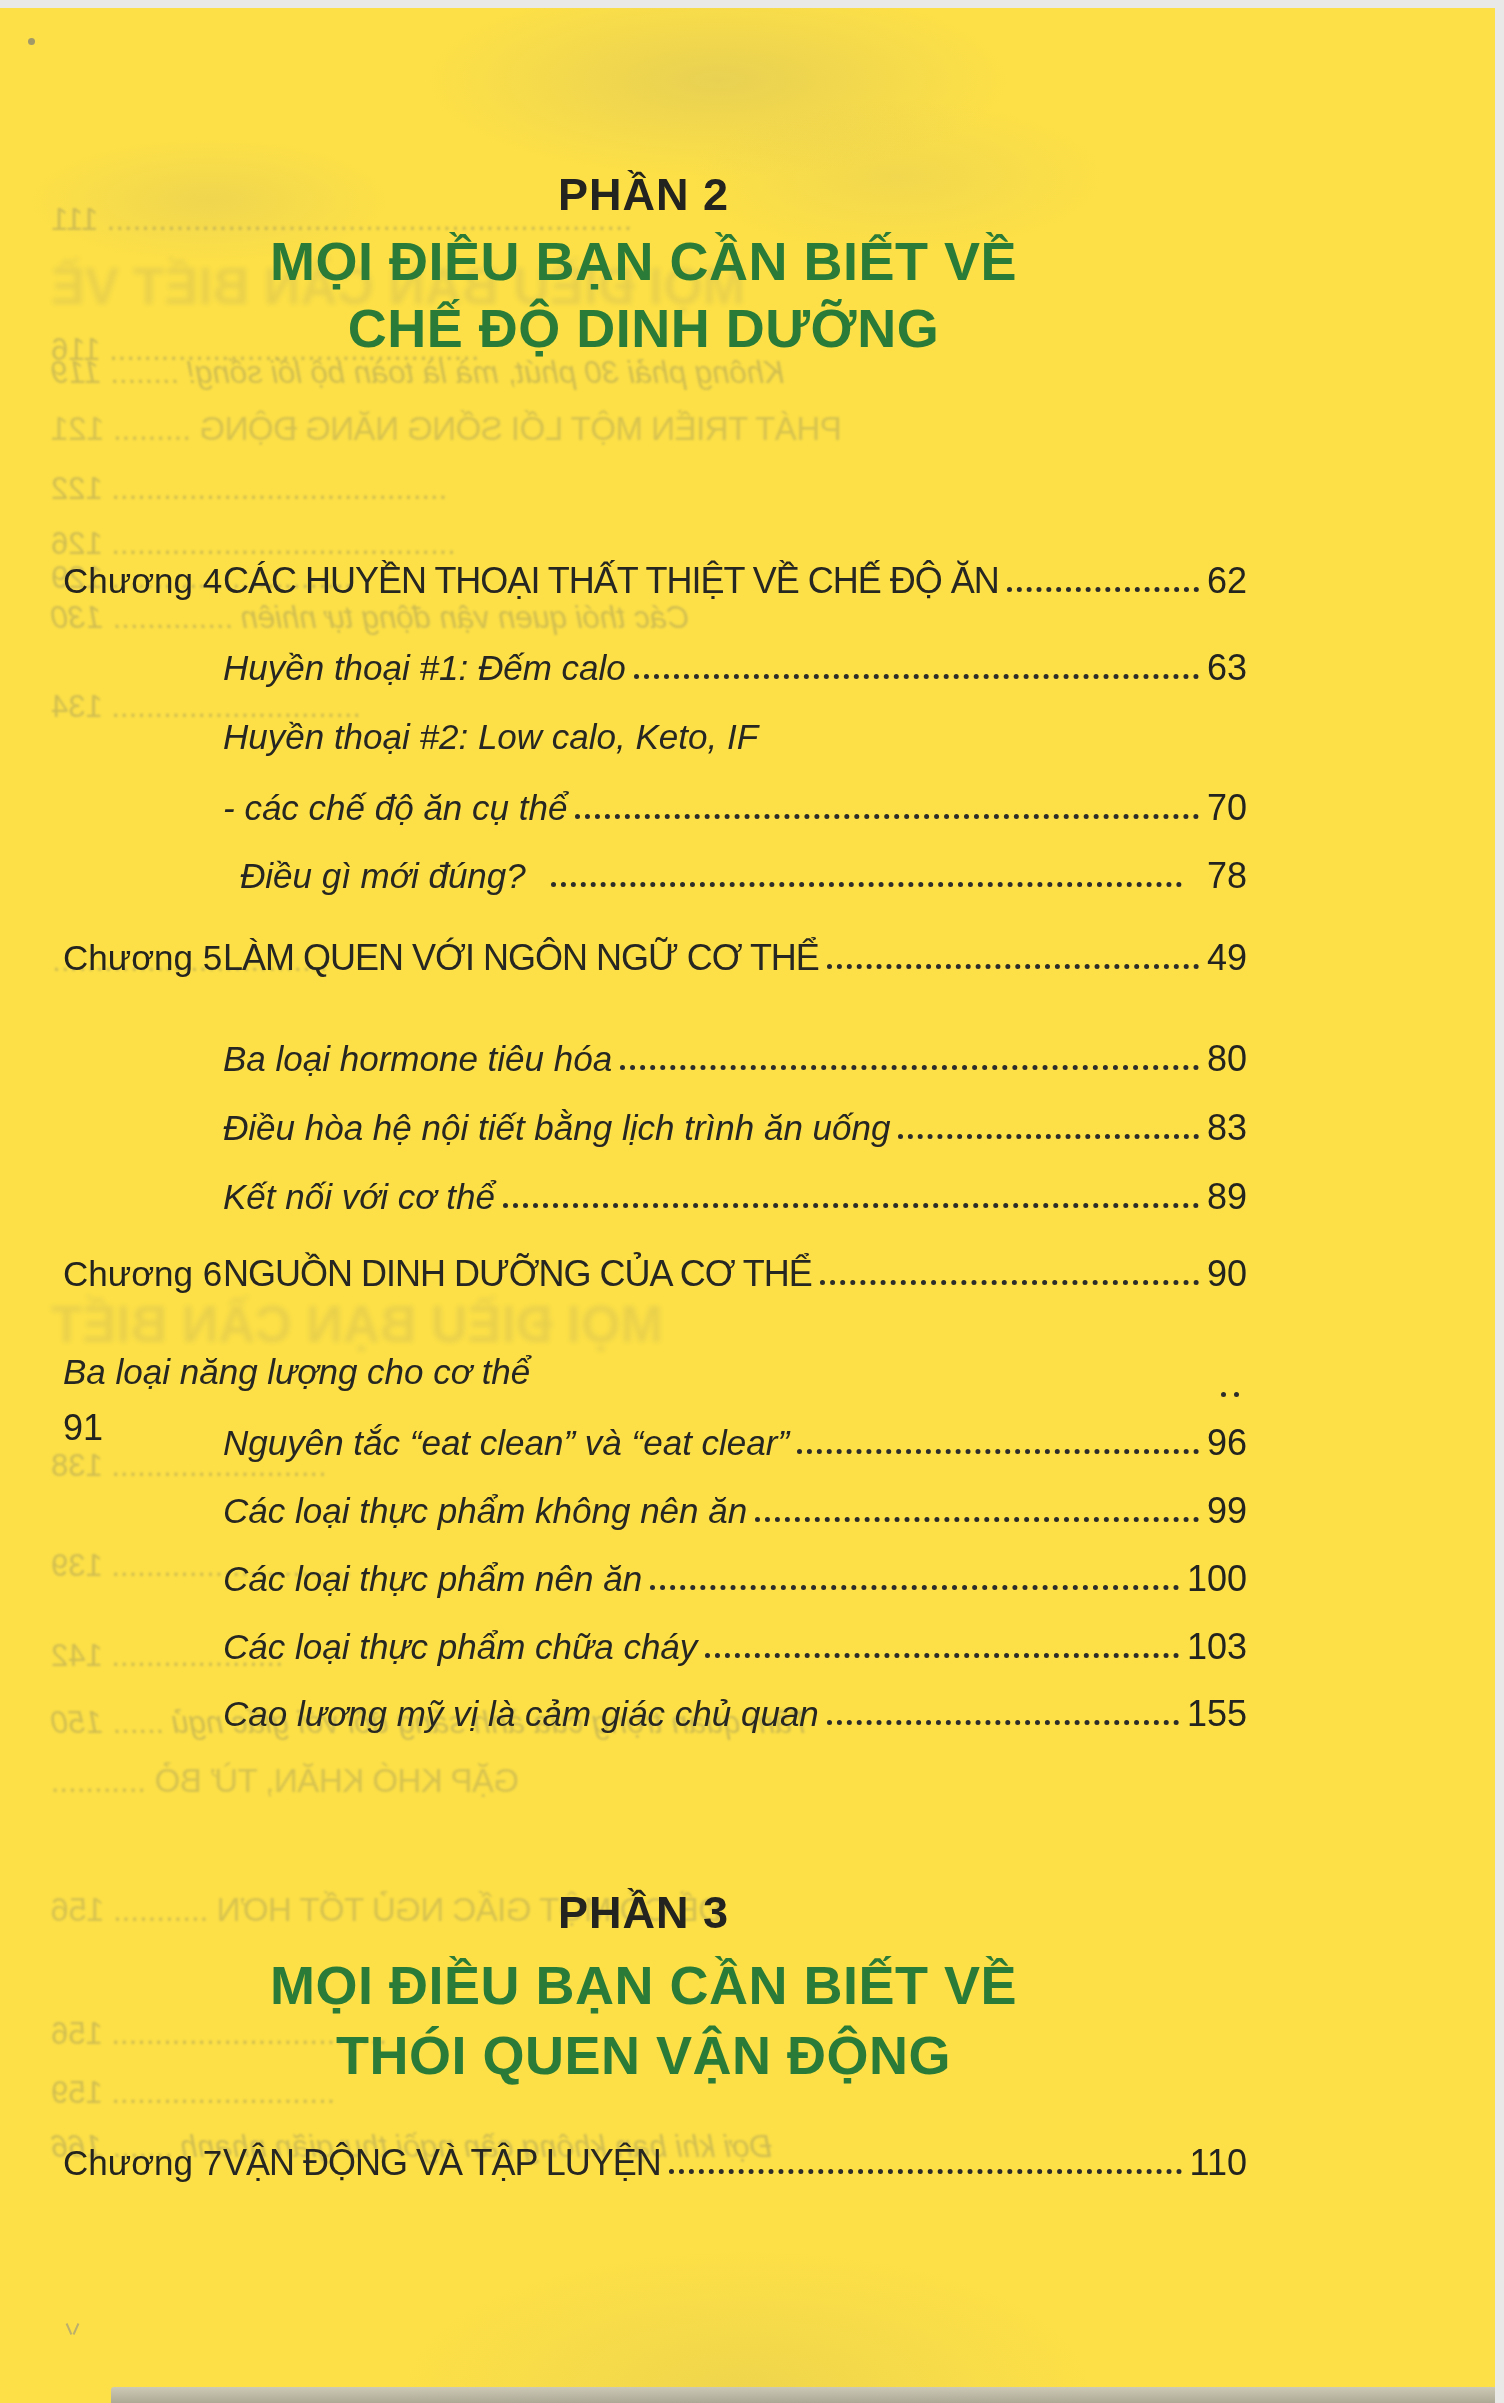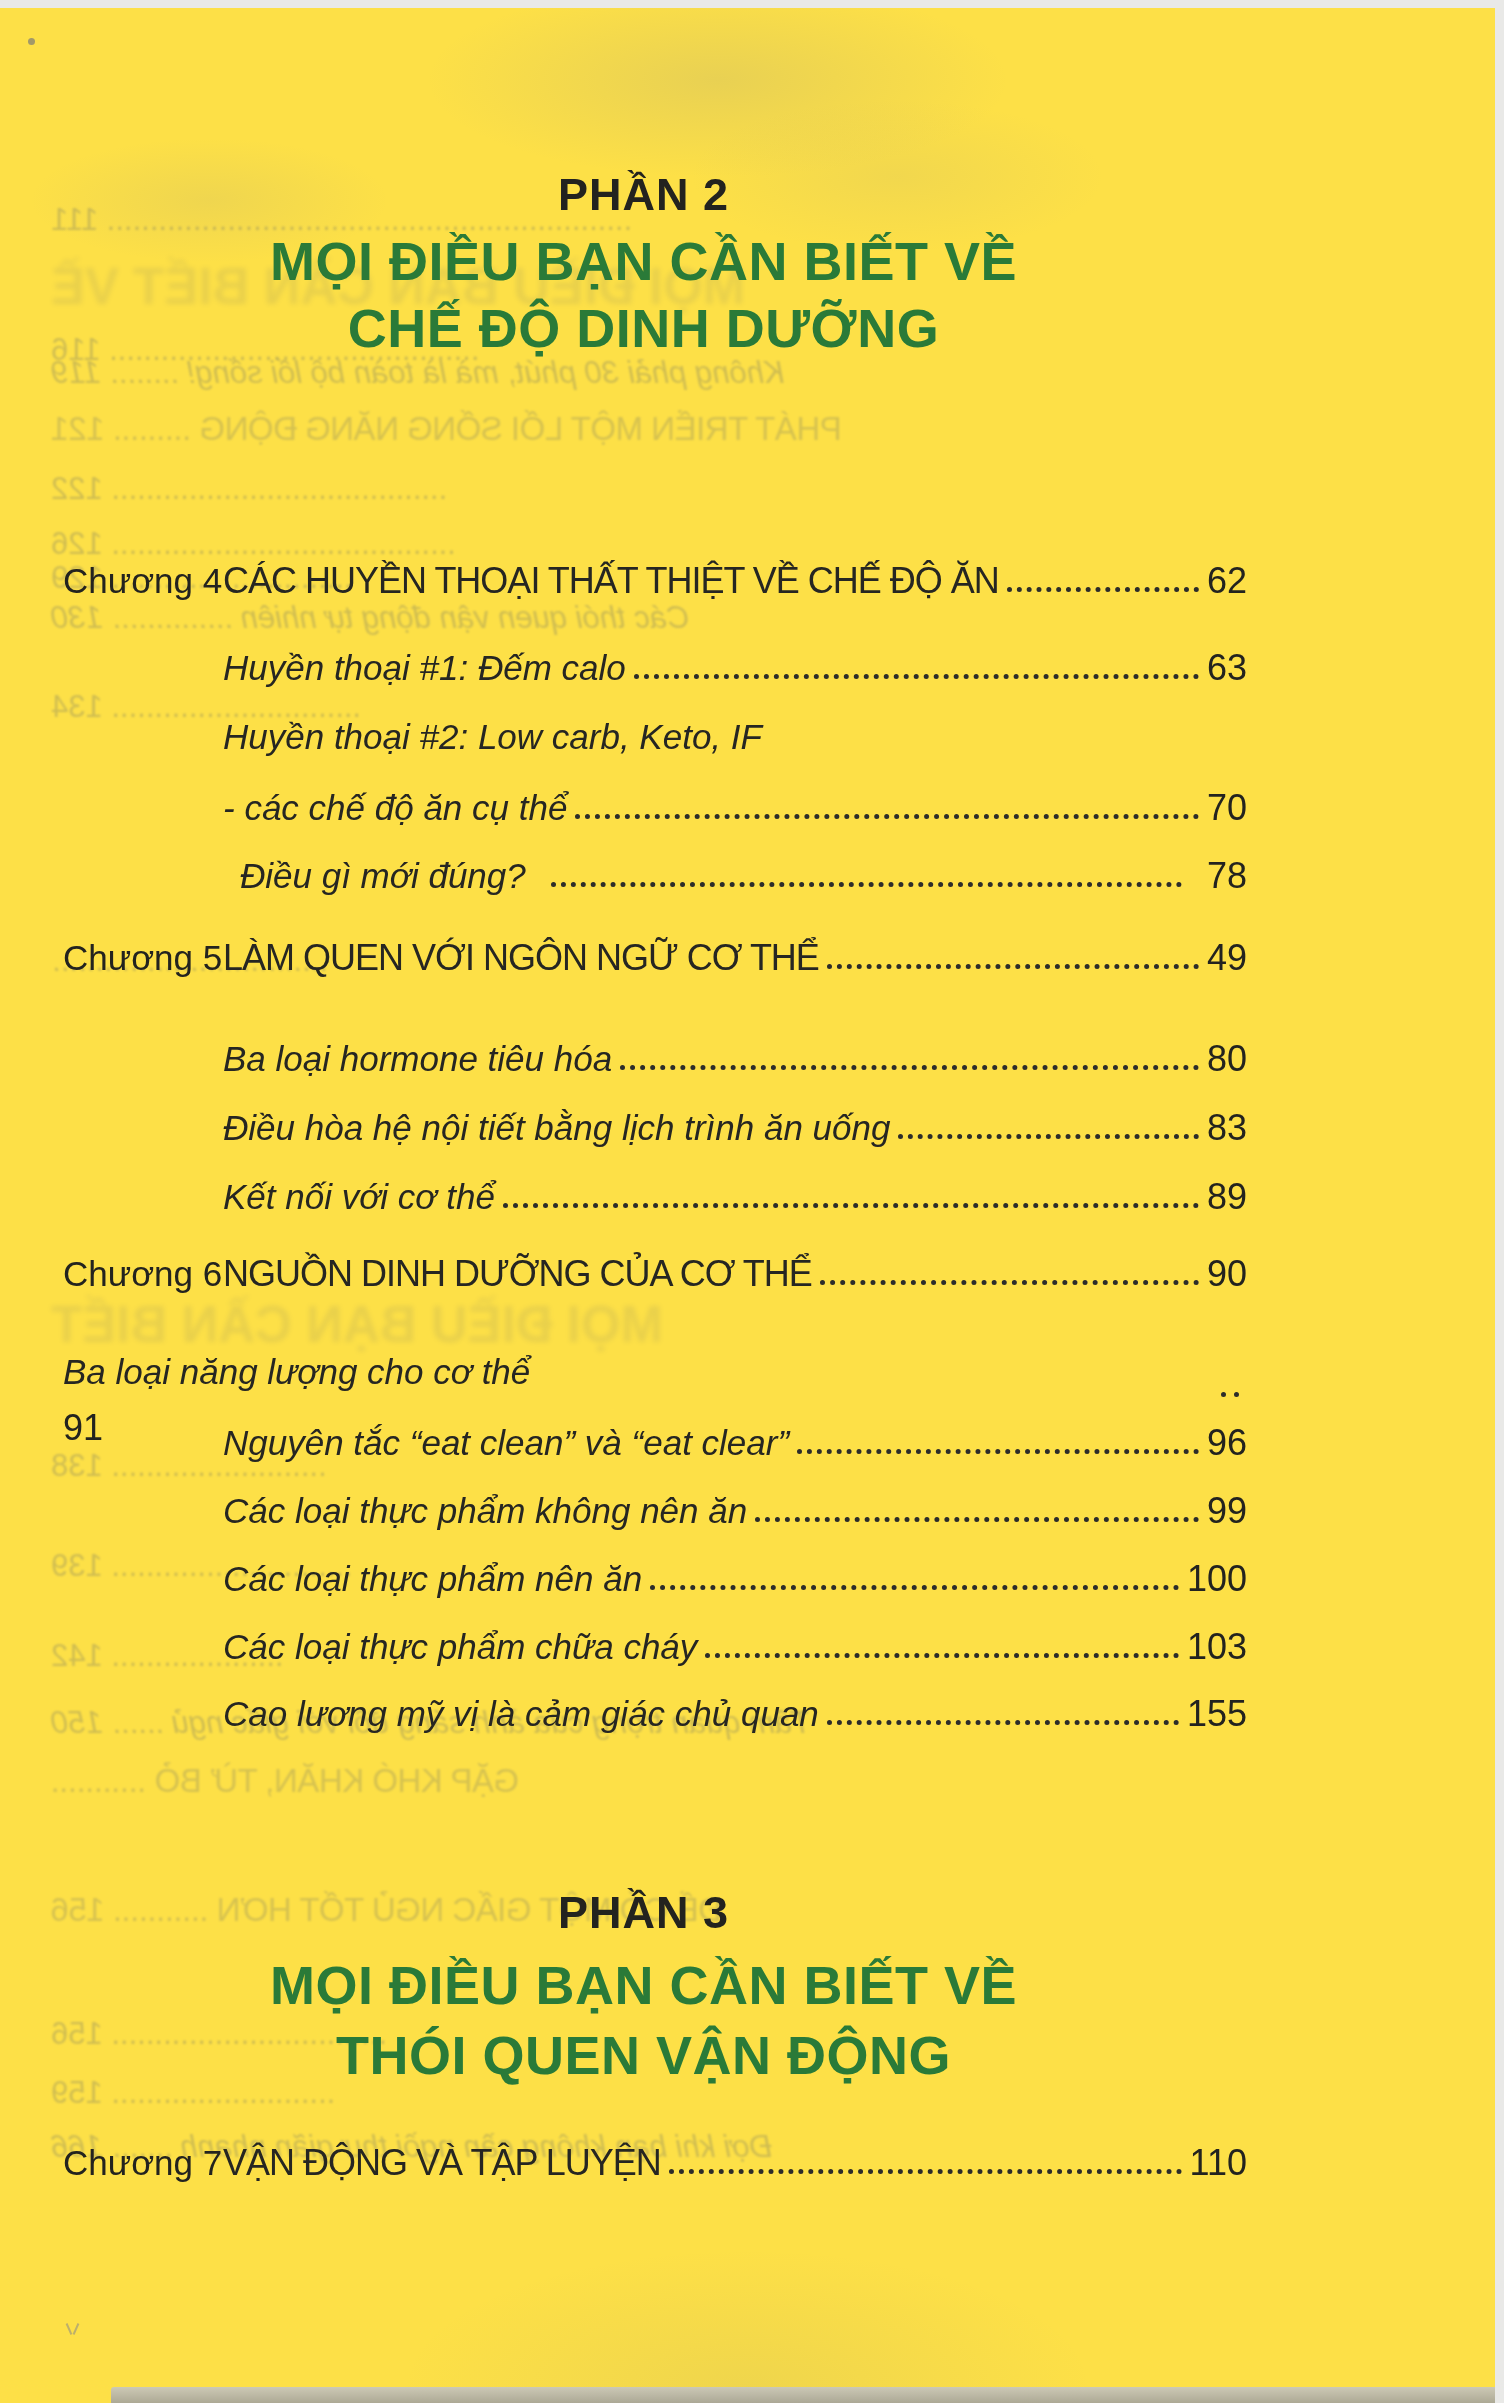--- a/index.html
+++ b/index.html
@@ -88,21 +88,21 @@
         <span class="num">62</span>
       </div>
       <div class="row sub" style="top: 639px; text-align: right;">
         <span class="label"></span>
         <span class="title">Huyền thoại #1: Đếm calo</span>
         <span class="leader"></span>
         <span class="num">63</span>
       </div>
       <div class="row sub" style="top: 709px;">
         <span class="label"></span>
-        <span class="title">Huyền thoại #2: Low carb, Keto, IF</span>
+        <span class="title">Huyền thoại #2: Low calo, Keto, IF</span>
       </div>
       <div class="row sub" style="top: 779px;">
         <span class="label"></span>
         <span class="title">- các chế độ ăn cụ thể</span>
         <span class="leader"></span>
         <span class="num">70</span>
       </div>
       <div class="row sub" style="top: 847px; gap: 17px;">
         <span class="label"></span>
         <span class="title">Điều gì mới đúng?</span>

